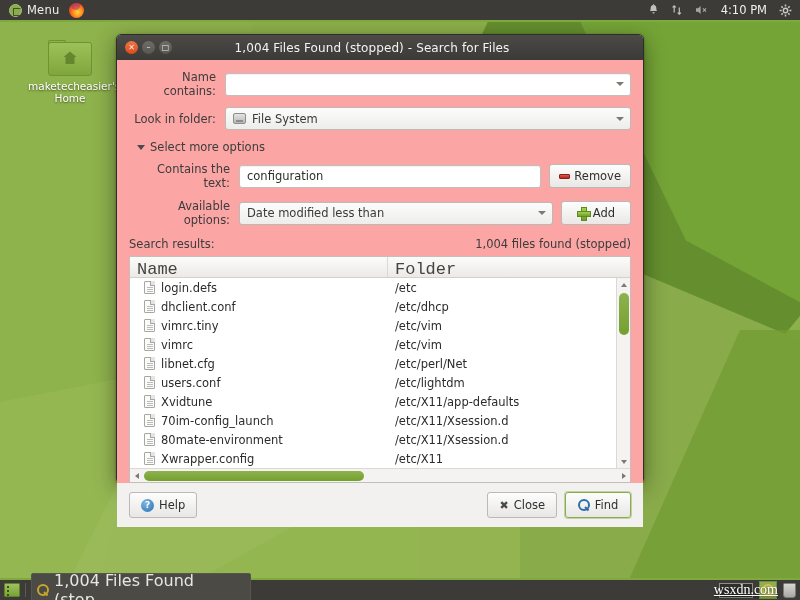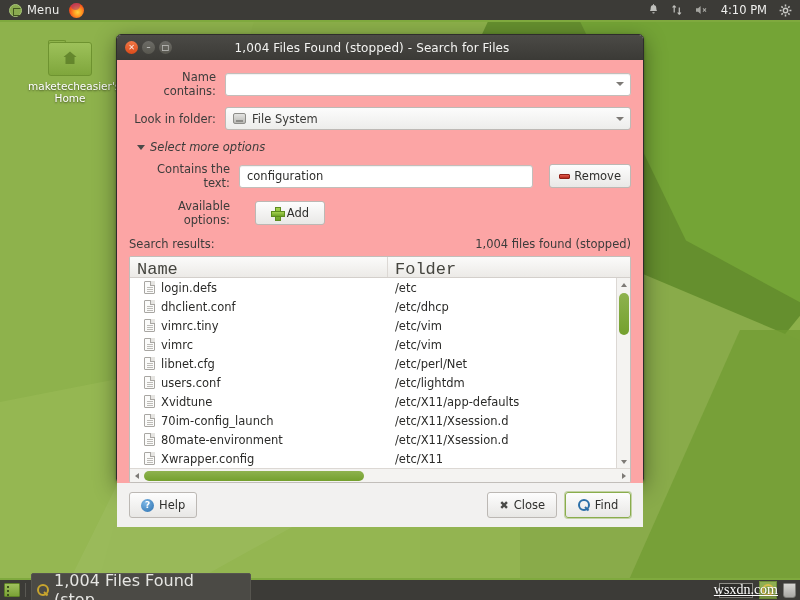--- a/index.html
+++ b/index.html
@@ -215,31 +215,30 @@
   }
   .drive-ico::after {
     content:""; position:absolute; left: 2px; bottom: 1px;
     width: 7px; height: 2px; background: #8d8d89;
   }
 
   .expander {
     display: flex; align-items: center; gap: 5px;
     font-size: 11.5px; color: #3c3c3b;
     margin: 1px 0 8px 8px;
-    font-style: italic;
   }
   .expander .tri {
     width: 0; height: 0;
     border-left: 4.5px solid transparent;
     border-right: 4.5px solid transparent;
     border-top: 5px solid #4a4a48;
   }
 
   .sidebtn {
-    flex: 0 0 auto; margin-left: 16px;
+    flex: 0 0 auto; margin-left: 8px;
     height: 24px; min-width: 70px;
     background: linear-gradient(#fdfdfd, #e9e8e6);
     border: 1px solid #bcb8b4; border-radius: 3px;
     font-size: 11.5px; color: #2f2f2d;
     display: flex; align-items: center; justify-content: center; gap: 4px;
     padding: 0 9px;
   }
   .minus-ico {
     width: 11px; height: 5px; border-radius: 1px;
     background: linear-gradient(#e05a4c, #b3281c);
@@ -582,20 +581,24 @@
         <span>configuration</span>
       </div>
       <div class="sidebtn">
         <span class="minus-ico"></span>
         <span>Remove</span>
       </div>
     </div>
 
     <div class="row">
       <div class="row-label indent">Available options:</div>
+      <div class="combo">
+        <span>Date modified less than</span>
+        <span class="caret"></span>
+      </div>
       <div class="sidebtn">
         <span class="plus-ico"></span>
         <span>Add</span>
       </div>
     </div>
 
     <div class="results-line">
       <span>Search results:</span>
       <span class="right">1,004 files found (stopped)</span>
     </div>

